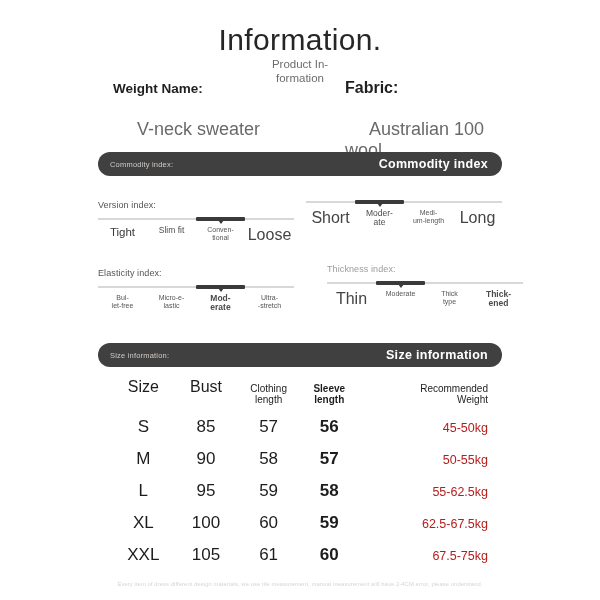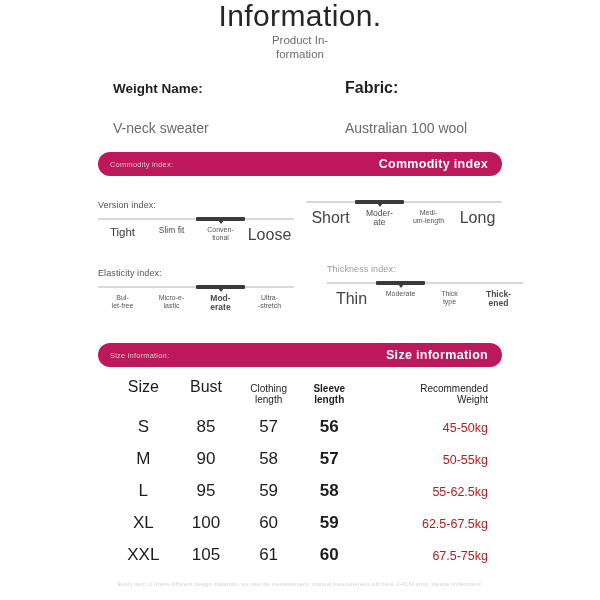--- a/index.html
+++ b/index.html
@@ -20,21 +20,21 @@
   .page {
     width: 600px;
     height: 600px;
     position: relative;
     box-sizing: border-box;
   }
 
   
   .title-block {
     text-align: center;
-    padding-top: 0;
+    padding-top: 24px;
   }
   .main-title {
     font-size: 30px;
     font-weight: 400;
     letter-spacing: 0.4px;
     color: #262626;
     line-height: 1.08;
   }
   .sub-title {
     margin: 2px auto 0;
@@ -57,32 +57,33 @@
   }
   .info-col { width: 232px; }
   .info-col.right { width: 168px; }
   .info-label {
     font-size: 13.5px;
     font-weight: bold;
     color: #1f1f1f;
   }
   .info-label.big { font-size: 16px; }
   .info-value {
-    font-size: 14px;
+    font-size: 18px;
     color: #6a6a6a;
+    margin-left: 24px;
   }
   .info-row.values { margin-top: 22px; }
 
   
   .bar {
     position: absolute;
     left: 98px;
     width: 404px;
     height: 24px;
-    background: #be185d;
+    background: #404040;
     border-radius: 12px;
     display: flex;
     align-items: center;
     justify-content: space-between;
     box-sizing: border-box;
     padding: 0 14px 0 12px;
   }
   .bar-left {
     font-size: 7.5px;
     color: #cfcac6;

